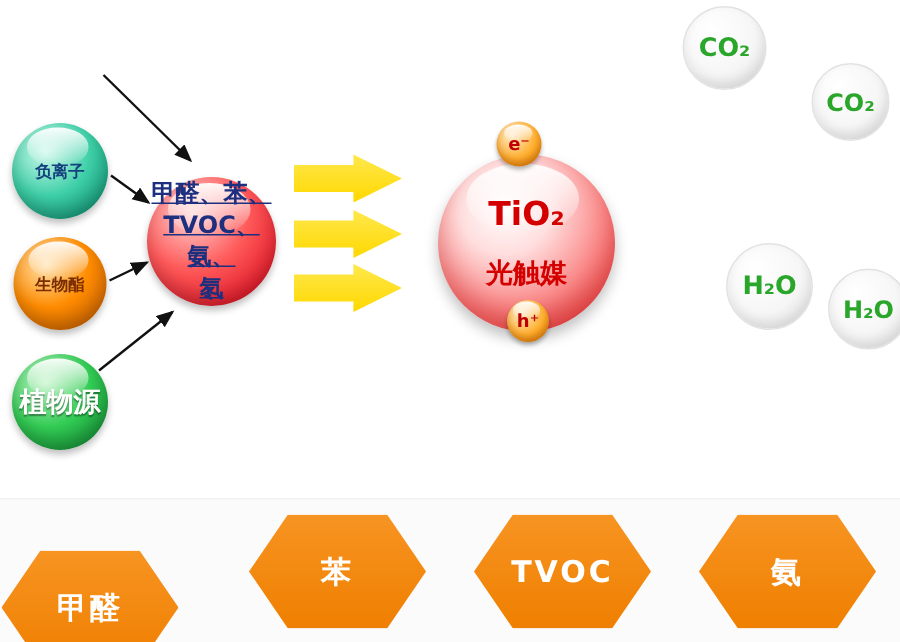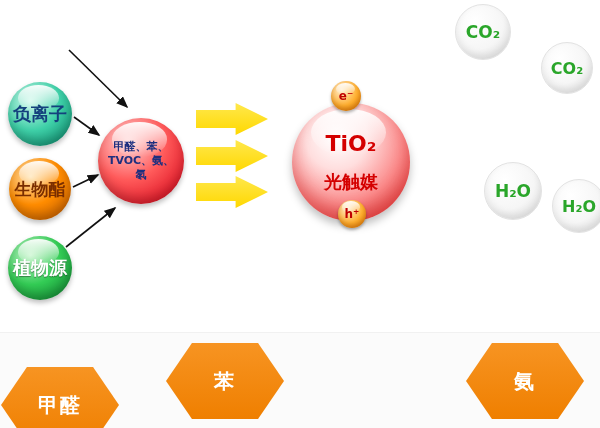--- a/index.html
+++ b/index.html
@@ -21,34 +21,34 @@
     background:linear-gradient(rgba(255,255,255,.95),rgba(255,255,255,0));
     pointer-events:none;
   }
   .sphere .lbl{position:relative;z-index:2;font-weight:bold;}
 
   .s1{left:9px;top:2px;width:66px;height:66px;
       background:radial-gradient(circle at 35% 30%,#eefab0 0%,#aede00 45%,#6ba400 85%,#4c7c00 100%);}
   .s1 .lbl{color:#14417d;font-size:13px;}
   .s2{left:8px;top:82px;width:64px;height:64px;
       background:radial-gradient(circle at 35% 30%,#ccf8ea 0%,#3fd0a8 48%,#0e8f70 90%,#0a6e56 100%);}
-  .s2 .lbl{color:#14417d;font-size:18px;}
+  .s2 .lbl{color:#14417d;font-size:11px;}
   .s3{left:9px;top:158px;width:62px;height:62px;
       background:radial-gradient(circle at 35% 30%,#ffe2ae 0%,#ff8c00 48%,#c65e00 90%,#a04c00 100%);}
-  .s3 .lbl{color:#7a2e00;font-size:17px;text-align:right;}
+  .s3 .lbl{color:#7a2e00;font-size:11px;text-align:right;}
   .s4{left:8px;top:236px;width:64px;height:64px;
       background:radial-gradient(circle at 35% 30%,#c2f4c8 0%,#33cc55 48%,#128a33 90%,#0c6f28 100%);}
   .s4 .lbl{color:#ffffff;font-size:18px;text-shadow:0 1px 1px rgba(0,0,0,.4);}
 
   
   .pollutant{
     left:98px;top:118px;width:86px;height:86px;
     background:radial-gradient(circle at 35% 28%,#ffd4d4 0%,#ff5a5a 45%,#e01828 82%,#b81018 100%);
   }
-  .pollutant .lbl{color:#1d2f7f;font-size:11px;line-height:1.3;}
+  .pollutant .lbl{color:#1d2f7f;font-size:16px;line-height:1.3;text-decoration:underline;}
 
   
   .catalyst{
     left:292px;top:103px;width:118px;height:118px;
     background:radial-gradient(circle at 38% 30%,#ffffff 0%,#ffdede 28%,#fb8a8a 60%,#e84848 84%,#cf2f2f 100%);
     box-shadow:0 5px 9px rgba(0,0,0,.25), inset 0 -10px 16px rgba(180,20,20,.35);
     text-align:center;
   }
   .catalyst .lbl{color:#d40000;}
   .catalyst .t1{display:block;font-size:22px;font-weight:bold;}
@@ -174,17 +174,20 @@
   <div class="bubble h2o-2">
     <span class="lbl">H₂O</span>
   </div>
 
   <div class="hex hex1">
     <span class="lbl">甲醛</span>
   </div>
   <div class="hex hex2">
     <span class="lbl">苯</span>
   </div>
+  <div class="hex hex3">
+    <span class="lbl">TVOC</span>
+  </div>
   <div class="hex hex4">
     <span class="lbl">氨</span>
   </div>
 
 </div>
 
 </body></html>

